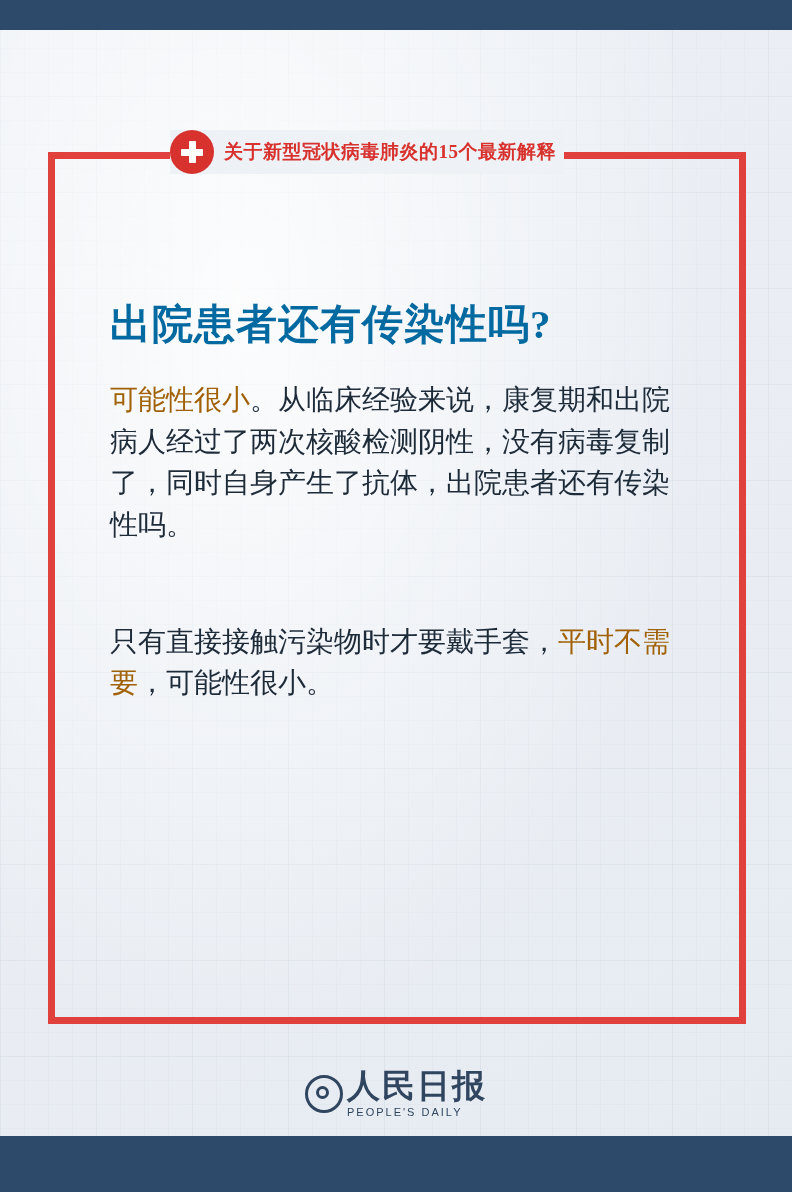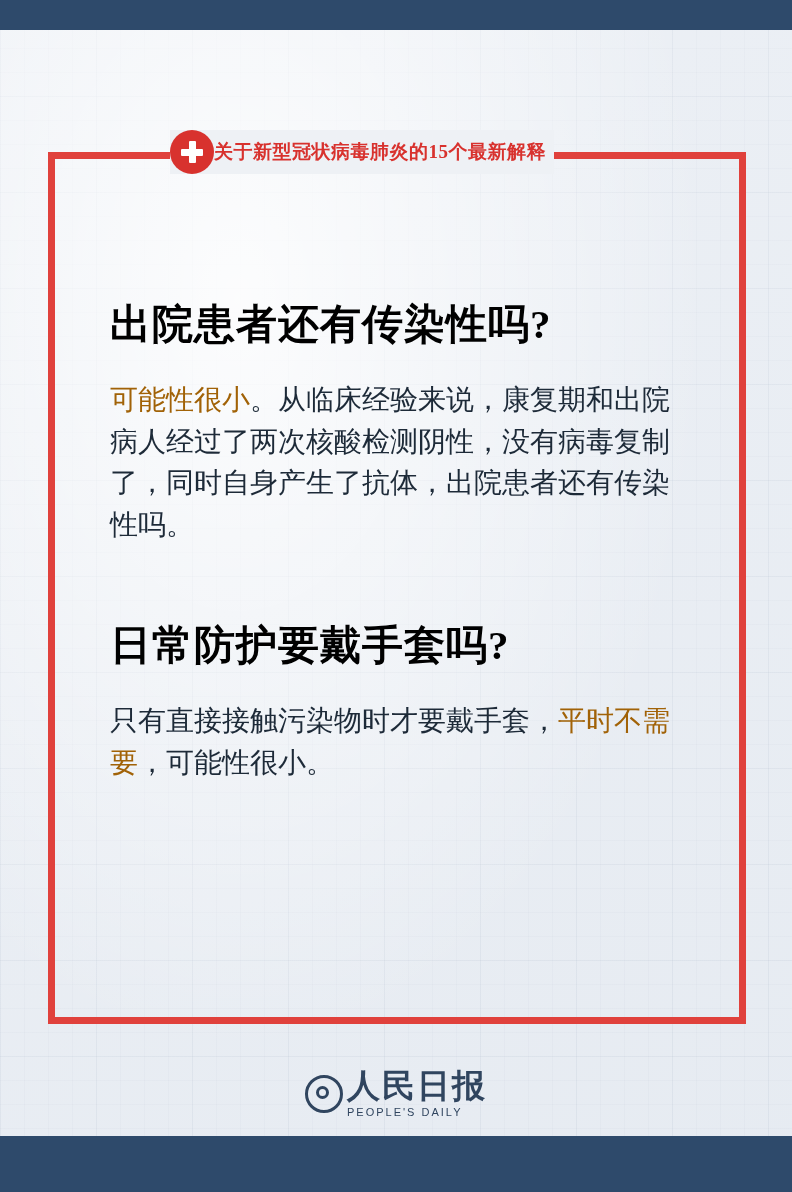--- a/index.html
+++ b/index.html
@@ -67,20 +67,21 @@
   }
 
   
   .ribbon {
     position: absolute;
     left: 170px;
     top: 152px;
     transform: translateY(-50%);
     display: flex;
     align-items: center;
+    gap: 10px;
     background: #eef1f5;
     padding: 0 8px 0 0;
     height: 44px;
     text-align: right;
   }
   .cross-badge {
     width: 44px;
     height: 44px;
     border-radius: 50%;
     background: #d8322e;
@@ -119,21 +120,21 @@
   }
 
   .qa-block {
     margin-bottom: 76px;
   }
   .qa-block:last-child { margin-bottom: 0; }
 
   .q-title {
     font-size: 41px;
     font-weight: bold;
-    color: #000000;
+    color: #0369a1;
     letter-spacing: 1px;
     line-height: 1.2;
     margin: 0 0 30px 0;
     font-family: "Liberation Serif", "DejaVu Serif", serif;
   }
 
   .a-text {
     font-size: 28px;
     line-height: 1.48;
     color: #1d2a38;
@@ -213,21 +214,20 @@
   </div>
 
   <div class="content">
 
     <div class="qa-block">
       <h2 class="q-title">出院患者还有传染性吗?</h2>
       <p class="a-text"><span class="hl">可能性很小</span><span>。从临床经验来说，康复期和出院病人经过了两次核酸检测阴性，没有病毒复制了，同时自身产生了抗体，出院患者还有传染性吗。</span></p>
     </div>
 
     <div class="qa-block">
-      <h2 class="q-title">日常防护要戴手套吗?</h2>
       <p class="a-text"><span>只有直接接触污染物时才要戴手套，</span><span class="hl">平时不需要</span><span>，可能性很小。</span></p>
     </div>
 
   </div>
 
   <div class="logo">
     <div class="logo-mark"></div>
     <div class="logo-text-wrap">
       <div class="logo-cn">人民日报</div>
       <div class="logo-en">PEOPLE'S DAILY</div>

